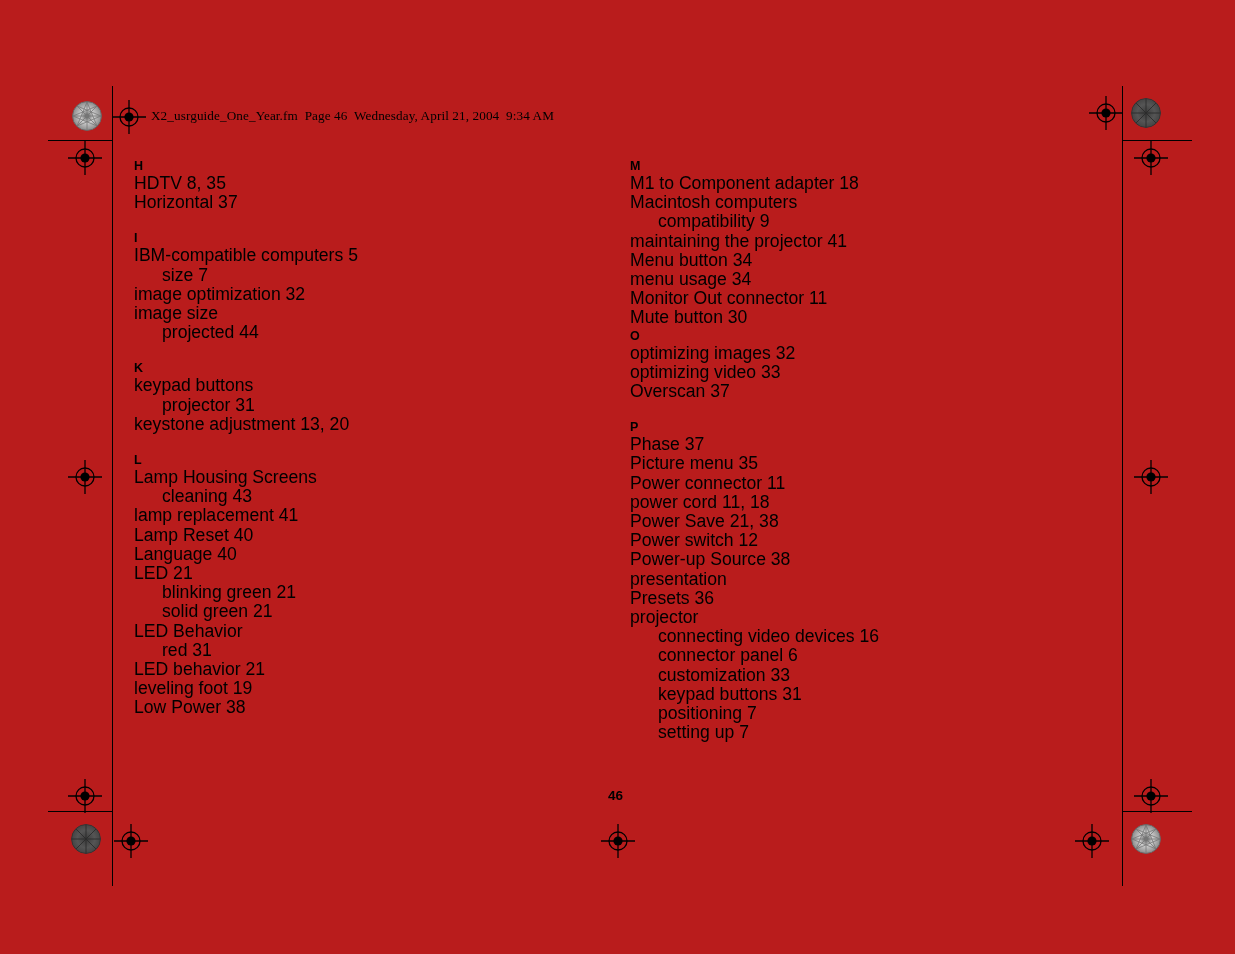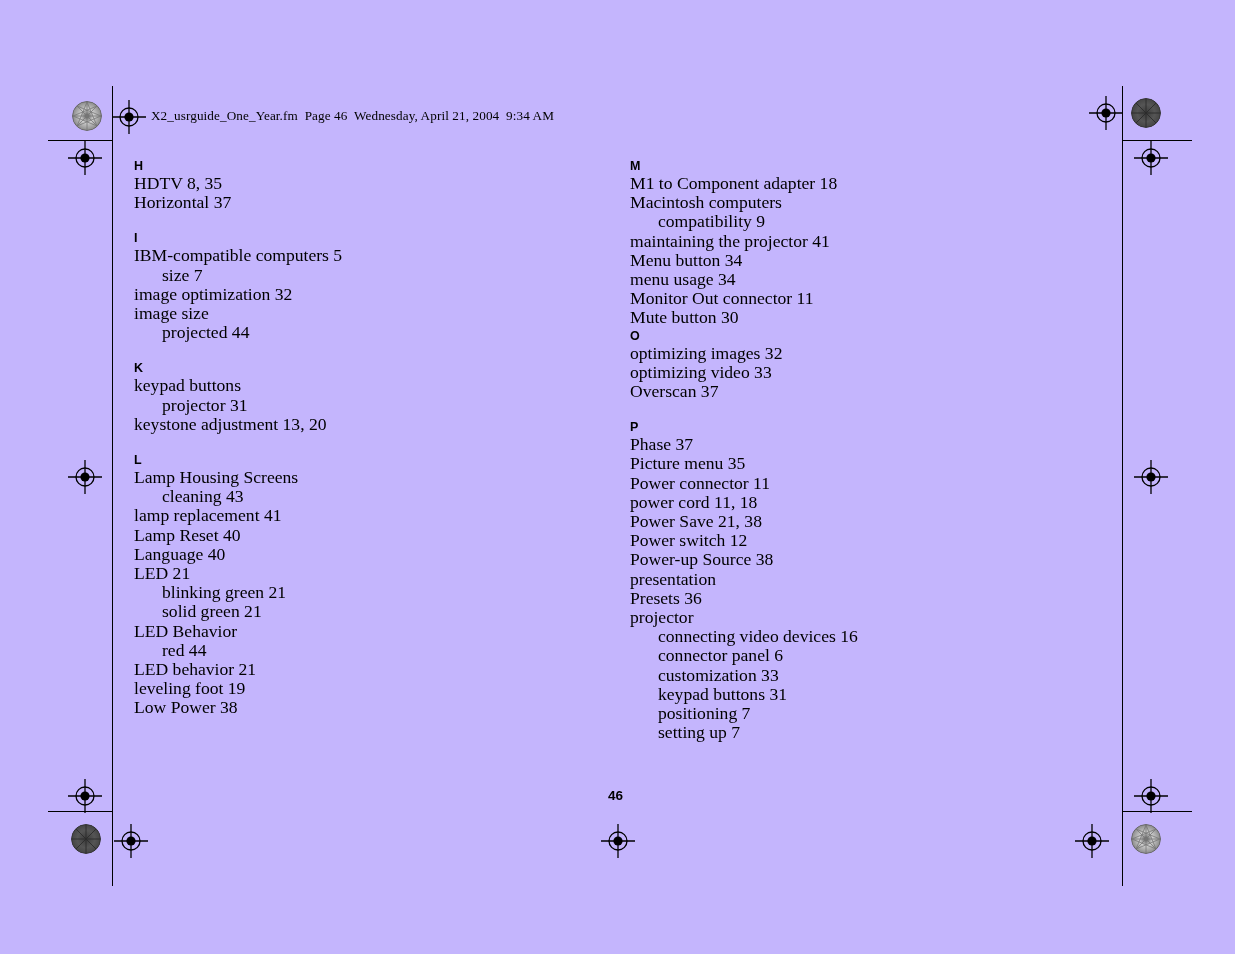--- a/index.html
+++ b/index.html
@@ -8,21 +8,21 @@
     background: #ffffff;
   }
   body {
     font-family: "Liberation Serif", serif;
     color: #000000;
   }
   #page {
     position: relative;
     width: 1235px;
     height: 954px;
-    background: #c4b5fd;
+    background: #b91c1c;
     overflow: hidden;
   }
 
   
   .trim-h {
     position: absolute;
     height: 0;
     border-top: 1.4px solid #000;
   }
   .trim-v {
@@ -69,21 +69,21 @@
 
   .letter {
     font-family: "Liberation Sans", sans-serif;
     font-weight: bold;
     font-size: 12.5px;
     line-height: 16px;
     margin: 0;
     letter-spacing: 0.2px;
   }
   .entry {
-    font-family: Liberation Serif, serif;
+    font-family: Liberation Sans, sans-serif;
     font-size: 17.6px;
     line-height: 19.2px;
     margin: 0;
     white-space: pre;
   }
   .entry.sub {
     padding-left: 28px;
   }
   .gap {
     height: 18px;
@@ -302,21 +302,21 @@
       <div class="letter">L</div>
       <div class="entry">Lamp Housing Screens</div>
       <div class="entry sub">cleaning 43</div>
       <div class="entry">lamp replacement 41</div>
       <div class="entry">Lamp Reset 40</div>
       <div class="entry">Language 40</div>
       <div class="entry">LED 21</div>
       <div class="entry sub">blinking green 21</div>
       <div class="entry sub">solid green 21</div>
       <div class="entry">LED Behavior</div>
-      <div class="entry sub">red 44</div>
+      <div class="entry sub">red 31</div>
       <div class="entry">LED behavior 21</div>
       <div class="entry">leveling foot 19</div>
       <div class="entry">Low Power 38</div>
     </div>
   <div class="col col-right">
       <div class="letter">M</div>
       <div class="entry">M1 to Component adapter 18</div>
       <div class="entry">Macintosh computers</div>
       <div class="entry sub">compatibility 9</div>
       <div class="entry">maintaining the projector 41</div>

